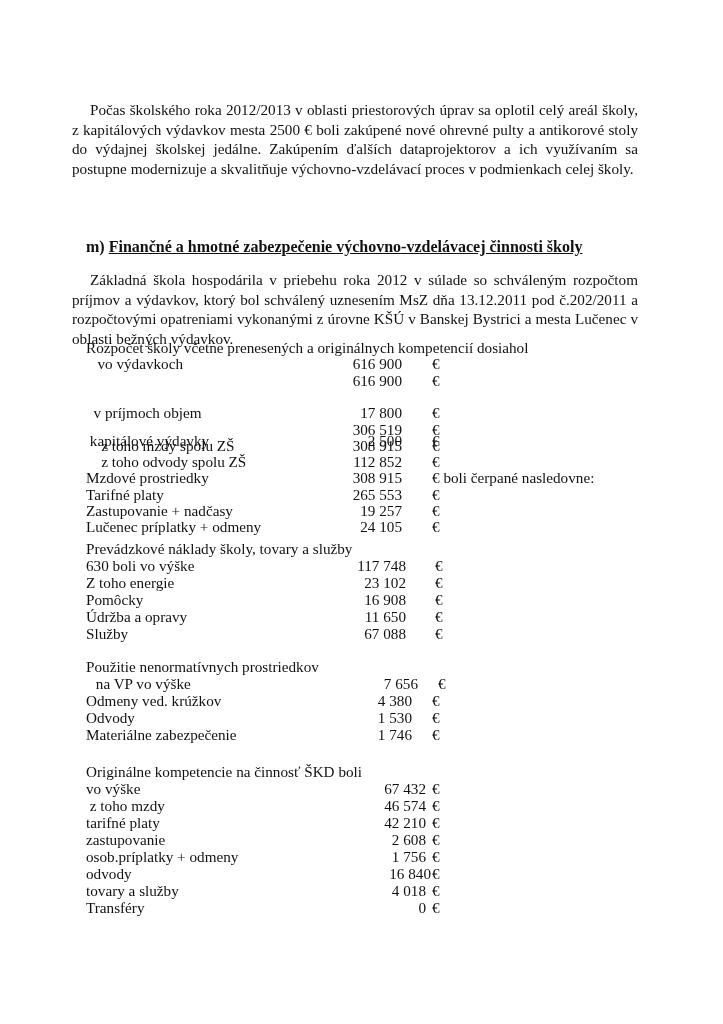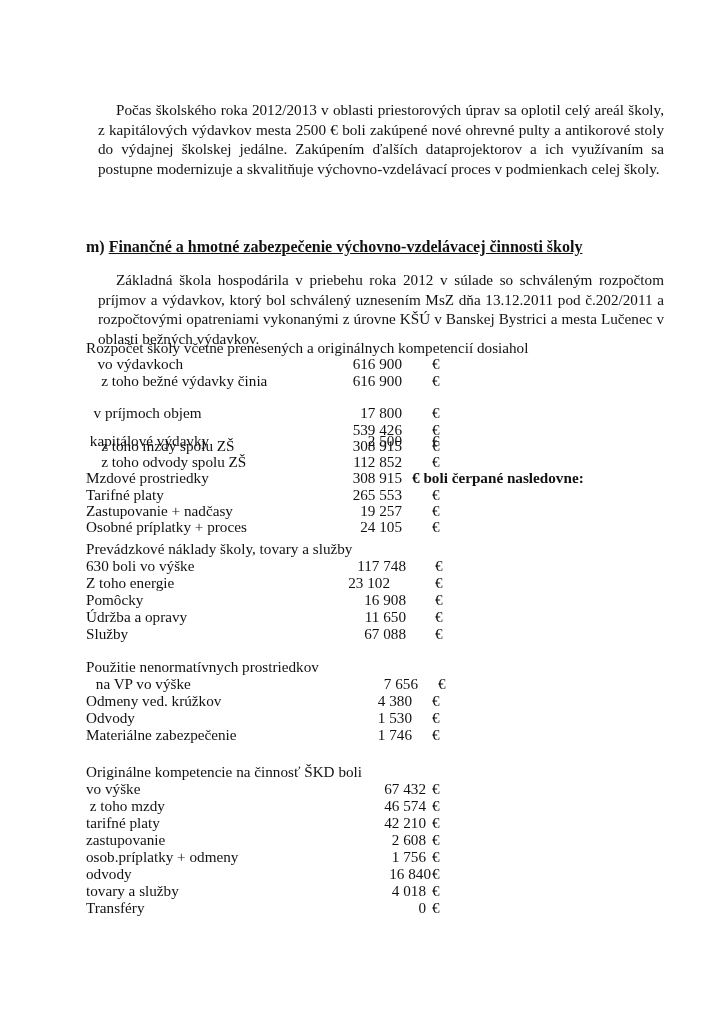--- a/index.html
+++ b/index.html
@@ -1,18 +1,18 @@
 <!DOCTYPE html>
 <html><head>
 <meta charset="utf-8">
 <style>
   html, body { margin:0; padding:0; background:#ffffff; }
   body { width:723px; height:1024px; position:relative; overflow:hidden;
          font-family:"Liberation Serif","DejaVu Serif",serif; color:#111; font-size:15.2px; }
-  .para { position:absolute; left:98px; width:566px; line-height:19.5px; text-align:justify; }
+  .para { position:absolute; left:72px; width:566px; line-height:19.5px; text-align:justify; }
   .para .first { text-indent:18px; }
   .heading { position:absolute; left:86px; top:238px; font-weight:bold; font-size:16px; }
   .heading .u { text-decoration:underline; }
   .row { position:absolute; left:86px; height:17px; line-height:17px; width:560px; }
   .row .lbl { position:absolute; left:0; white-space:pre; }
   .row .num { position:absolute; text-align:right; white-space:nowrap; }
   .row .eur { position:absolute; white-space:nowrap; }
 </style>
 </head>
 <body>
@@ -32,79 +32,78 @@
 <div id="tables">
     <div class="row" style="top: 339px;">
       <span class="lbl">Rozpočet školy včetne prenesených a originálnych kompetencií dosiahol</span>
     </div>
     <div class="row" style="top: 355.3px;">
       <span class="lbl">   vo výdavkoch</span>
       <span class="num" style="right: 244px;">616 900</span>
       <span class="eur" style="left: 346px;">€</span>
     </div>
     <div class="row" style="top: 371.6px;">
-      <span class="lbl">    z toho bežné výdavky činia</span>
       <span class="num" style="right: 244px;">616 900</span>
       <span class="eur" style="left: 346px;">€</span>
     </div>
     <div class="row" style="top: 387.9px; margin-top: 44px;">
       <span class="lbl"> kapitálové výdavky</span>
       <span class="num" style="right: 244px;">2 500</span>
       <span class="eur" style="left: 346px;">€</span>
     </div>
     <div class="row" style="top: 404.2px;">
       <span class="lbl">  v príjmoch objem</span>
       <span class="num" style="right: 244px;">17 800</span>
       <span class="eur" style="left: 346px;">€</span>
     </div>
     <div class="row" style="top: 420.5px;">
-      <span class="num" style="right: 244px;">539 426</span>
+      <span class="num" style="right: 244px;">306 519</span>
       <span class="eur" style="left: 346px;">€</span>
     </div>
     <div class="row" style="top: 436.8px;">
       <span class="lbl">    z toho mzdy spolu ZŠ</span>
       <span class="num" style="right: 244px;">308 915</span>
       <span class="eur" style="left: 346px;"> €</span>
     </div>
     <div class="row" style="top: 453.1px;">
       <span class="lbl">    z toho odvody spolu ZŠ</span>
       <span class="num" style="right: 244px;">112 852</span>
       <span class="eur" style="left: 346px;">€</span>
     </div>
     <div class="row" style="top: 469.4px;">
       <span class="lbl">Mzdové prostriedky</span>
       <span class="num" style="right: 244px;">308 915</span>
-      <span class="eur" style="left: 326px; font-weight: bold;">€ boli čerpané nasledovne:</span>
+      <span class="eur" style="left: 346px;">€ boli čerpané nasledovne:</span>
     </div>
     <div class="row" style="top: 485.7px;">
       <span class="lbl">Tarifné platy</span>
       <span class="num" style="right: 244px;">265 553</span>
       <span class="eur" style="left: 346px;">€</span>
     </div>
     <div class="row" style="top: 502px;">
       <span class="lbl">Zastupovanie + nadčasy</span>
       <span class="num" style="right: 244px;">19 257</span>
       <span class="eur" style="left: 346px;">€</span>
     </div>
     <div class="row" style="top: 518.3px;">
-      <span class="lbl">Osobné príplatky + proces</span>
+      <span class="lbl">Lučenec príplatky + odmeny</span>
       <span class="num" style="right: 244px;">24 105</span>
       <span class="eur" style="left: 346px;">€</span>
     </div>
     <div class="row" style="top: 540px;">
       <span class="lbl">Prevádzkové náklady školy, tovary a služby</span>
     </div>
     <div class="row" style="top: 557px;">
       <span class="lbl">630 boli vo výške</span>
       <span class="num" style="right: 240px;">117 748</span>
       <span class="eur" style="left: 349px;">€</span>
     </div>
     <div class="row" style="top: 574px;">
       <span class="lbl">Z toho energie</span>
-      <span class="num" style="right: 256px;">23 102</span>
+      <span class="num" style="right: 240px;">23 102</span>
       <span class="eur" style="left: 349px;">€</span>
     </div>
     <div class="row" style="top: 591px;">
       <span class="lbl">Pomôcky</span>
       <span class="num" style="right: 240px;">16 908</span>
       <span class="eur" style="left: 349px;">€</span>
     </div>
     <div class="row" style="top: 608px;">
       <span class="lbl">Údržba a opravy</span>
       <span class="num" style="right: 240px;">11 650</span>

